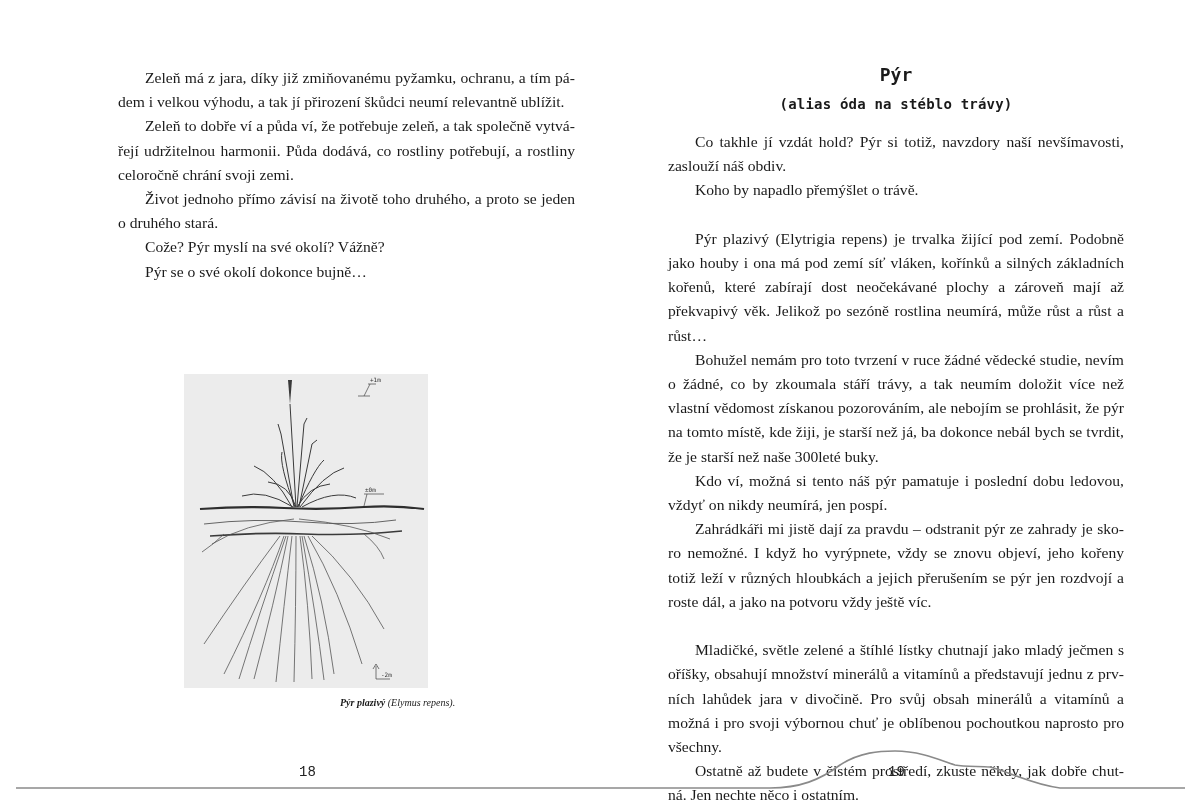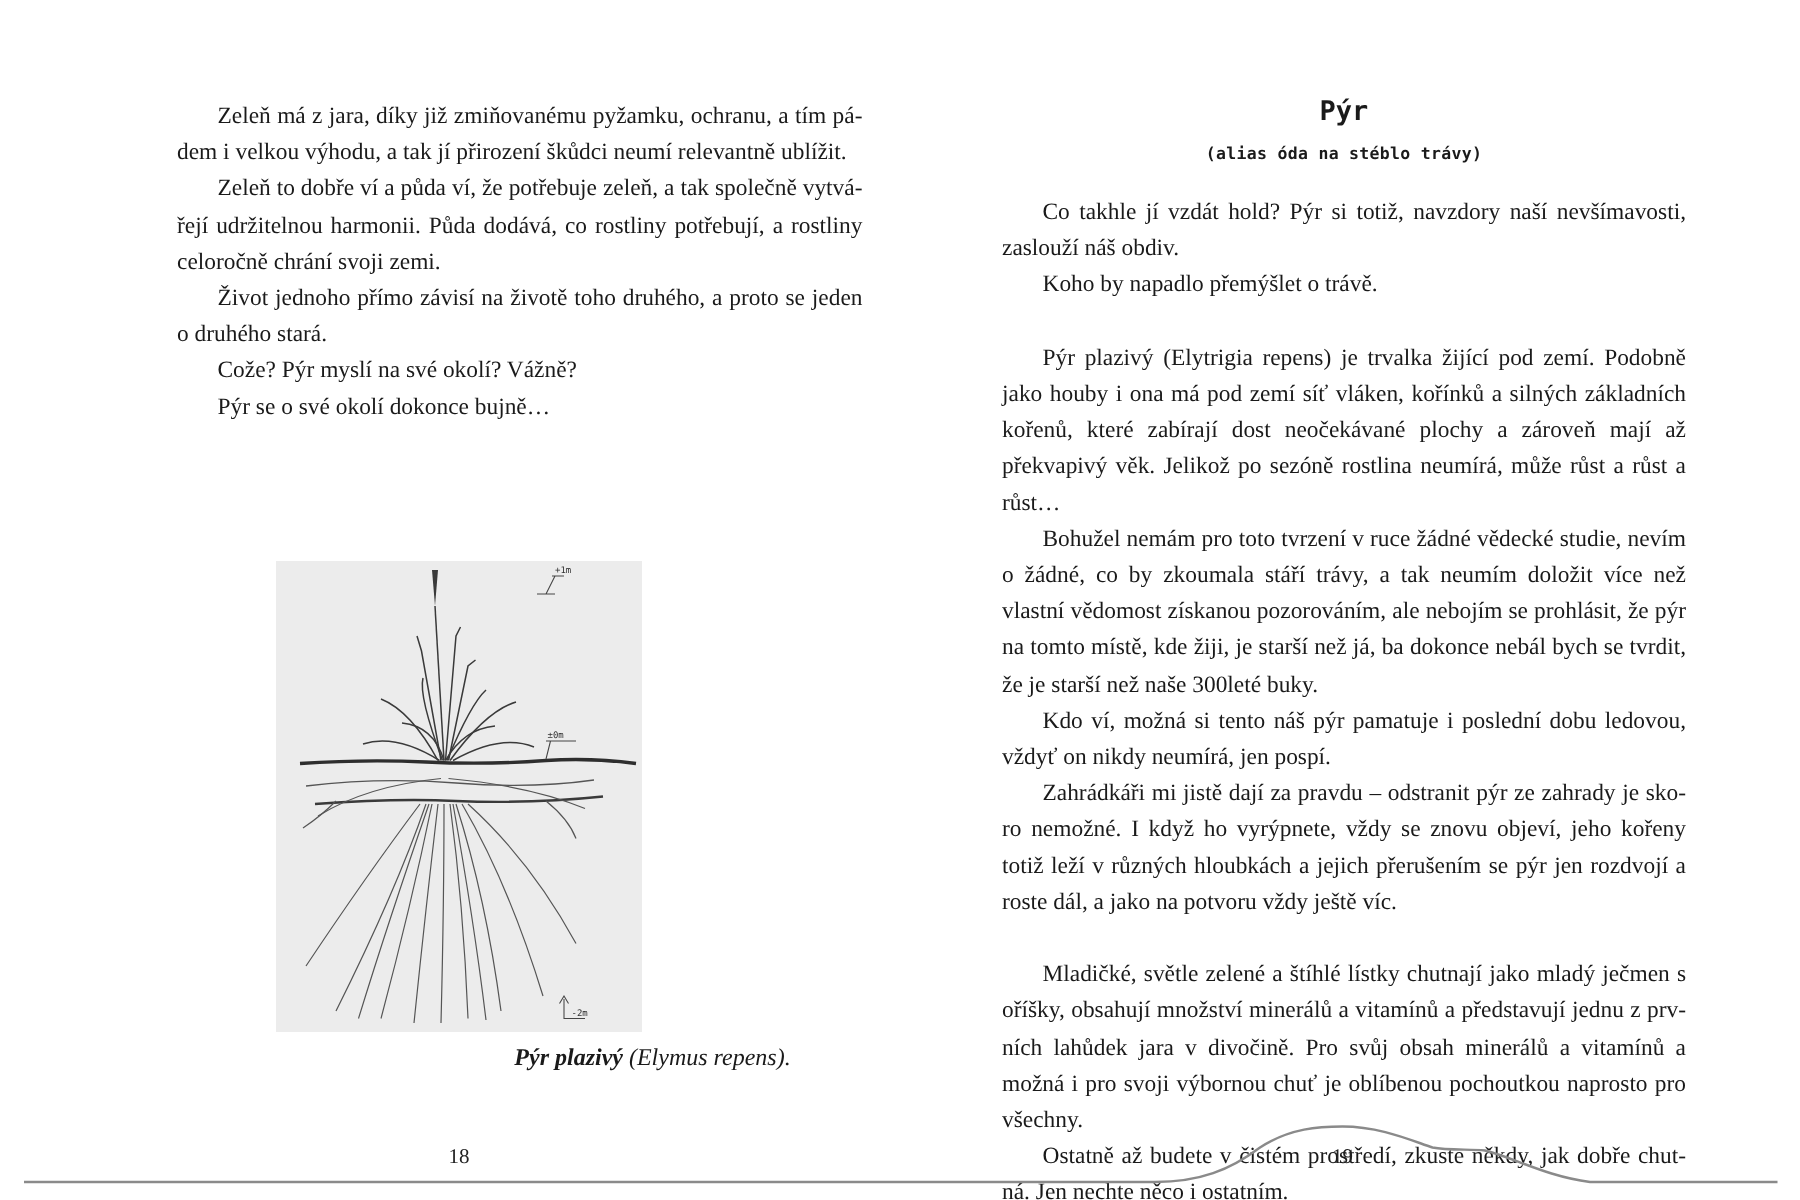--- a/index.html
+++ b/index.html
@@ -24,38 +24,38 @@
 
   .para { margin: 0; text-indent: 27px; }
   .gap { height: 24.2px; }
 
   .title {
     position: absolute; left: 668px; width: 456px; text-align: center;
     font-family: "DejaVu Sans Mono", "Liberation Mono", monospace;
     font-weight: bold;
   }
   .title-main { top: 64px; font-size: 18px; }
-  .title-sub { top: 96px; font-size: 11px; letter-spacing: 0.2px; }
+  .title-sub { top: 96px; font-size: 14px; letter-spacing: 0.2px; }
 
   .figure {
     position: absolute; left: 184px; top: 374px; width: 244px; height: 314px;
     background: #ececec;
   }
   .figure svg { width: 100%; height: 100%; display: block; }
 
   .caption {
-    position: absolute; left: 340px; top: 697px; width: 190px; text-align: center;
+    position: absolute; left: 340px; top: 697px; width: 190px; text-align: left;
     font-family: "Liberation Serif", "DejaVu Serif", serif;
-    font-size: 16px; font-style: italic;
+    font-size: 10px; font-style: italic;
   }
   .caption b { font-weight: bold; }
 
   .page-num {
     position: absolute; top: 764px;
-    font-family: Liberation Serif, serif;
+    font-family: Liberation Mono, monospace;
     font-size: 14px; color: #222;
   }
   .pn-left { left: 299px; }
   .pn-right { left: 888px; }
 
   .footer-line { position: absolute; left: 0; top: 730px; width: 1200px; height: 70px; }
 </style>
 </head>
 <body>
 

